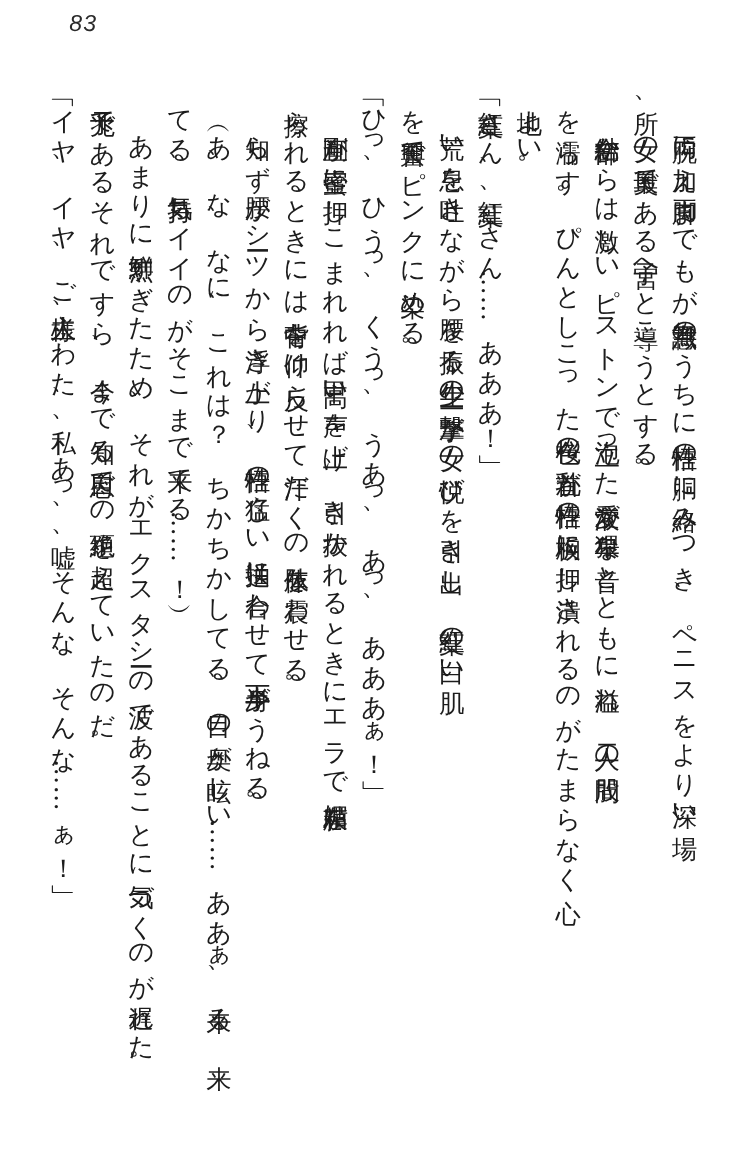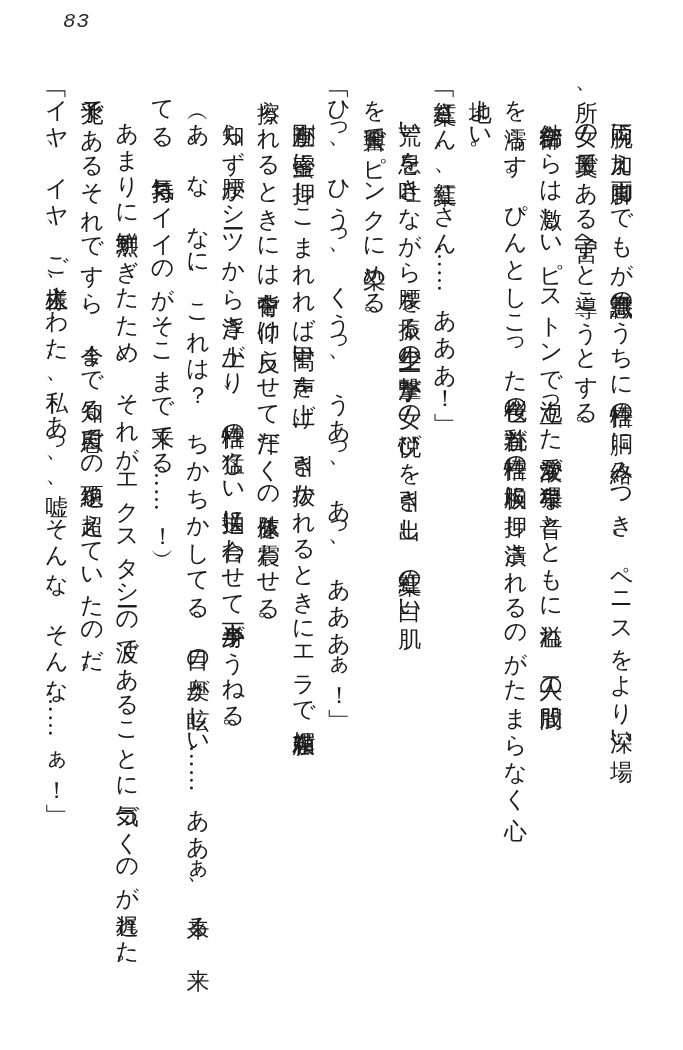--- a/index.html
+++ b/index.html
@@ -15,21 +15,21 @@
     overflow: hidden;
     font-family: "DejaVu Serif", "Liberation Serif", serif;
   }
   .page-number {
     position: absolute;
     top: 10px;
     left: 63px;
     font-size: 21px;
     font-style: italic;
     color: #2a2a2a;
-    font-family: Liberation Mono, monospace;
+    font-family: Liberation Sans, sans-serif;
     letter-spacing: 1px;
   }
   .text-area {
     position: absolute;
     top: 83px;
     right: 44px;
     height: 930px;
     writing-mode: vertical-rl;
     text-orientation: mixed;
     font-size: 23px;

